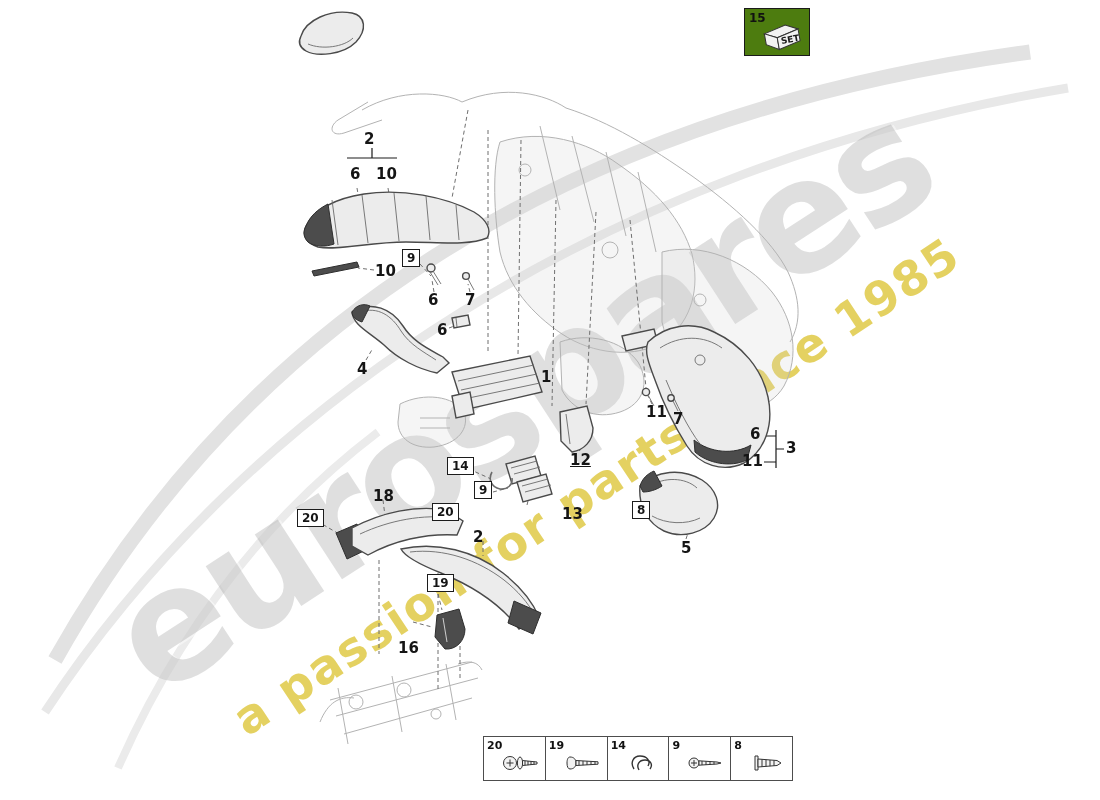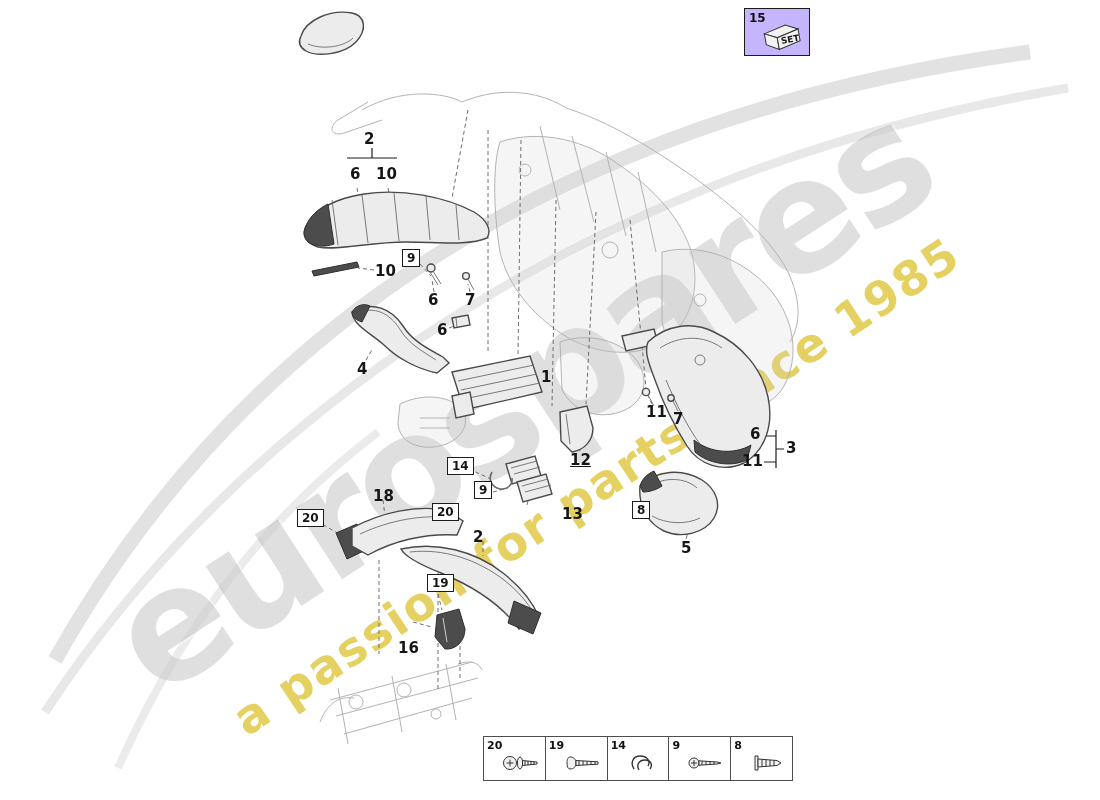--- a/index.html
+++ b/index.html
@@ -34,21 +34,21 @@
     line-height: 17px; cursor: pointer;
   }
   .part-label.boxed {
     font-size: 12px; line-height: 14px; padding: 1px 4px;
     border: 1.3px solid #1c1c1c; background: #ffffff;
   }
 
   .set-badge {
     position: absolute; z-index: 5; left: 744px; top: 8px;
     width: 66px; height: 48px; border: 1.6px solid #1a1a1a;
-    background: #c4b5fd;
+    background: #4d7c0f;
   }
   .set-badge .set-num {
     position: absolute; top: 2px; left: 4px;
     font-size: 12px; font-weight: bold; color: #111;
   }
   .set-badge svg { position: absolute; right: 2px; bottom: 1px; }
   .set-badge text { font: bold 9px "DejaVu Sans", sans-serif; fill: #1a1a1a; }
 
   .legend {
     position: absolute; z-index: 5; left: 483px; top: 736px;

